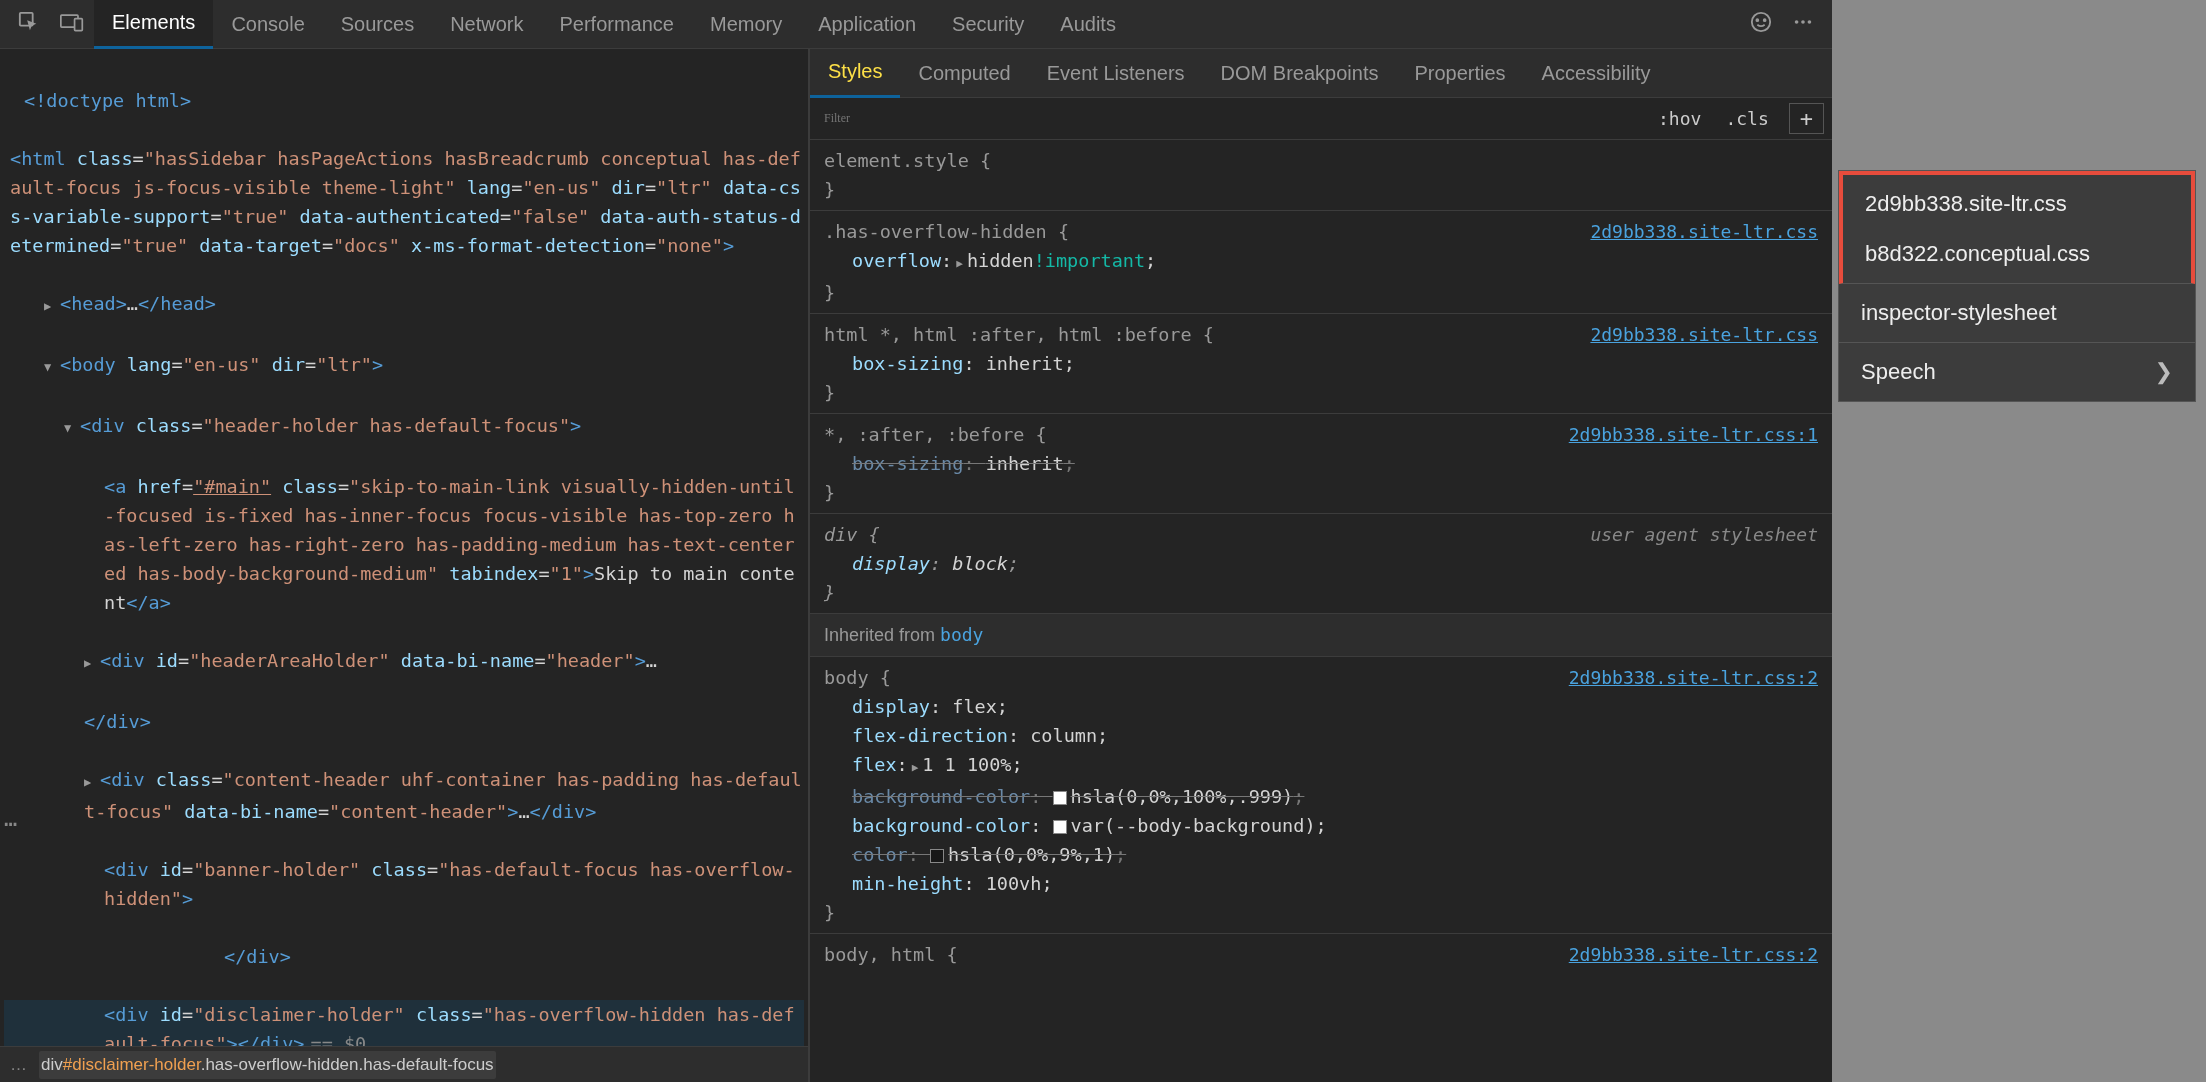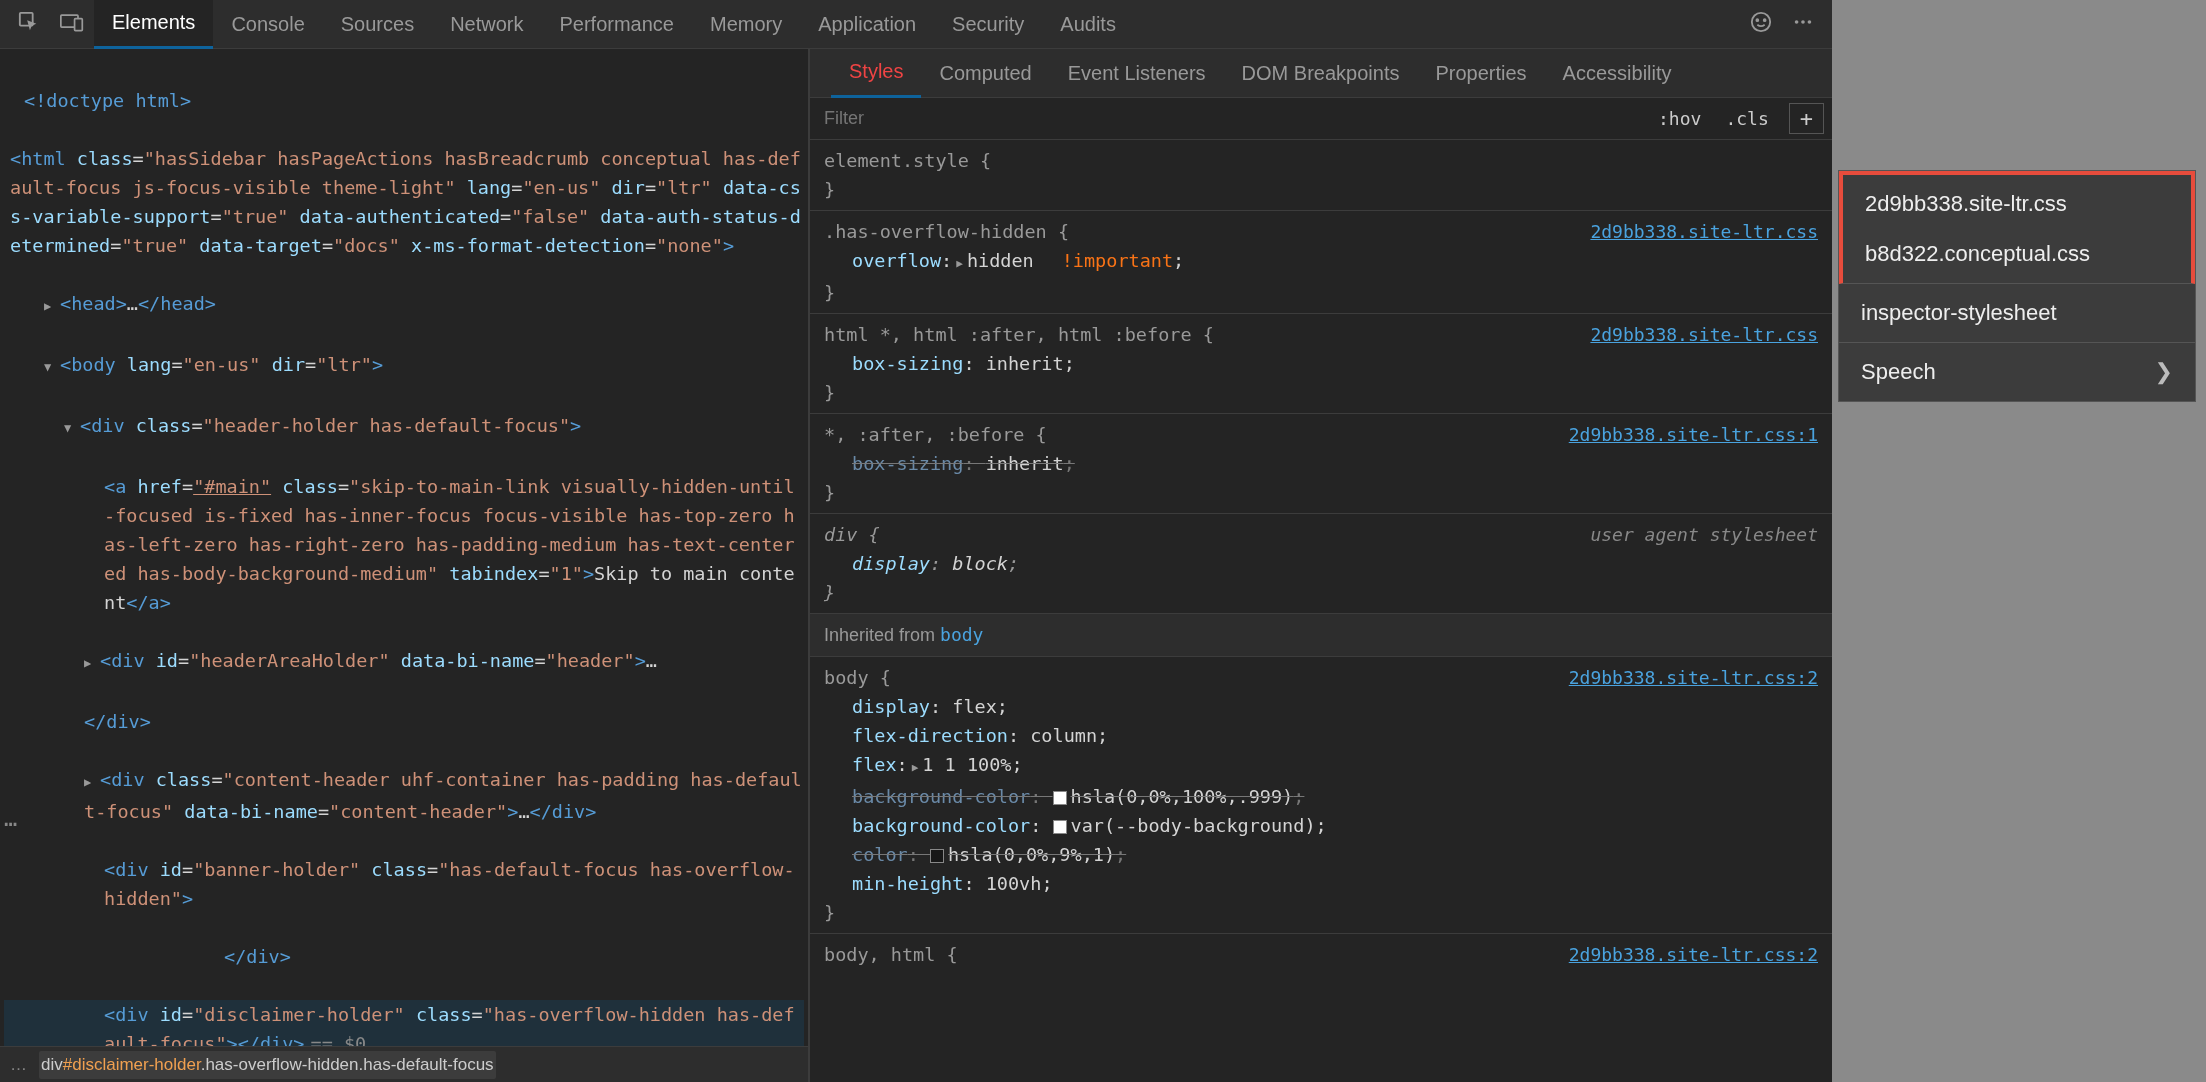--- a/index.html
+++ b/index.html
@@ -132,39 +132,38 @@
   align-items: center;
 }
 .styles-tabs .tab {
   padding: 12px 18px;
   color: #999;
   cursor: pointer;
   font-family: -apple-system, "Segoe UI", sans-serif;
   font-size: 20px;
 }
 .styles-tabs .tab.active {
-  color: #ef4444;
+  color: #fde047;
   border-bottom: 3px solid #0e639c;
-  margin-left: 21px;
 }
 .styles-toolbar {
   display: flex;
   align-items: center;
   border-bottom: 1px solid #3c3c3c;
   height: 42px;
   background: #242424;
 }
 .styles-toolbar input {
   flex: 1;
   background: transparent;
   border: none;
   color: #d4d4d4;
   padding: 8px 14px;
-  font-size: 18px;
-  font-family: Liberation Sans, sans-serif;
+  font-size: 12px;
+  font-family: Liberation Serif, serif;
   outline: none;
 }
 .styles-toolbar .btn {
   padding: 6px 12px;
   color: #ccc;
   font-family: monospace;
   font-size: 18px;
   cursor: pointer;
 }
 .styles-toolbar .btn.plus {
@@ -181,21 +180,21 @@
 }
 .rule-section {
   border-bottom: 1px solid #3c3c3c;
   padding: 6px 14px;
   position: relative;
 }
 .rule-selector { color: #999; }
 .rule-prop { padding-left: 28px; }
 .prop-name { color: #9cdcfe; }
 .prop-val { color: #d4d4d4; }
-.prop-important { color: #f97316; margin-left: 28px; }
+.prop-important { color: #14b8a6; }
 .strike { text-decoration: line-through; color: #777; }
 .strike .prop-name { color: #6a8aa8; }
 .source-link {
   position: absolute;
   right: 14px;
   top: 6px;
   color: #4aa3df;
   text-decoration: underline;
   font-size: 18px;
 }

